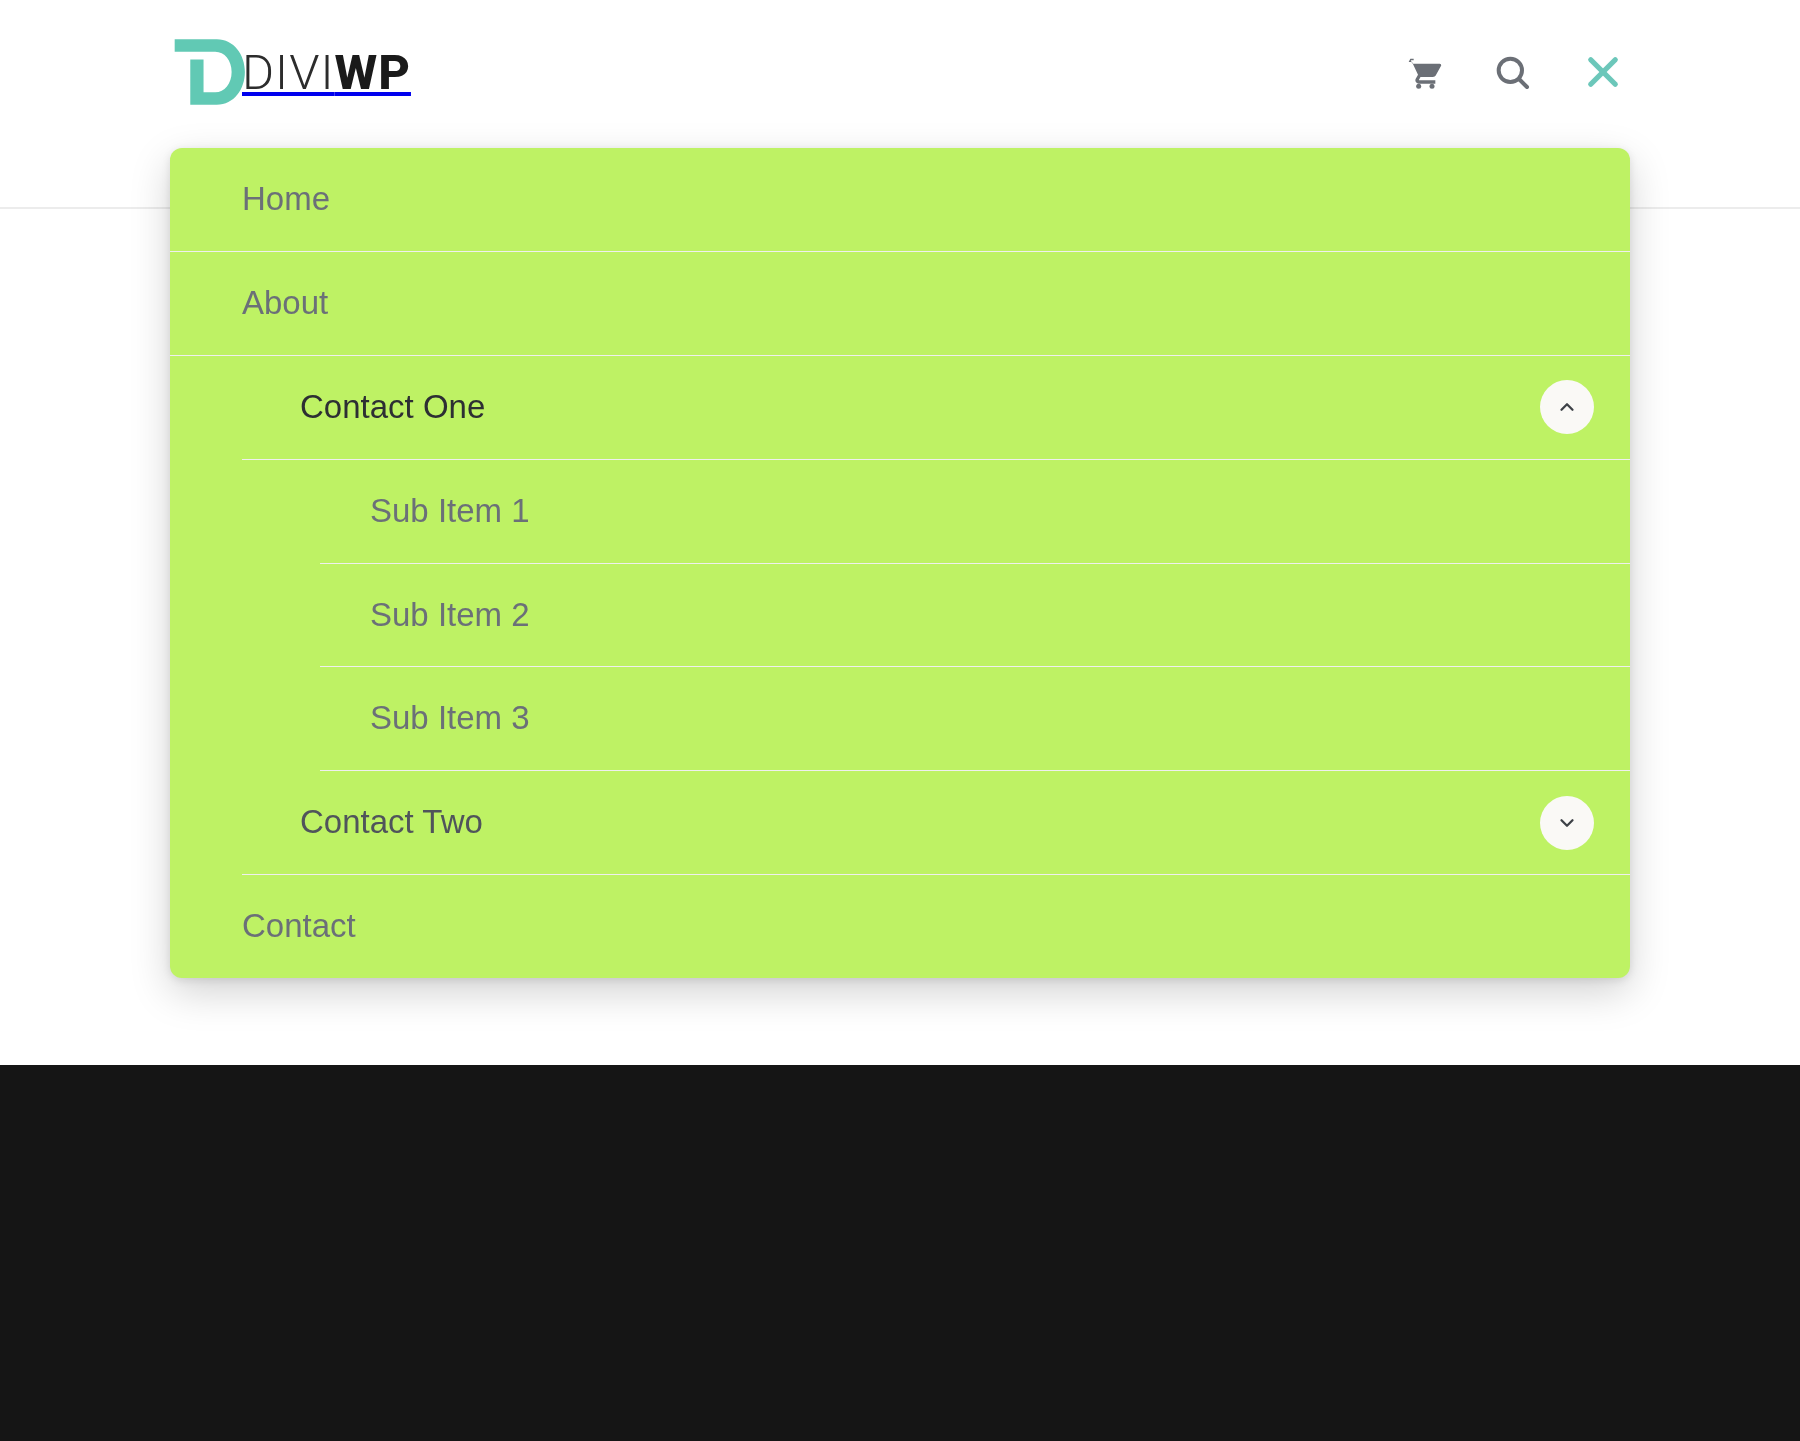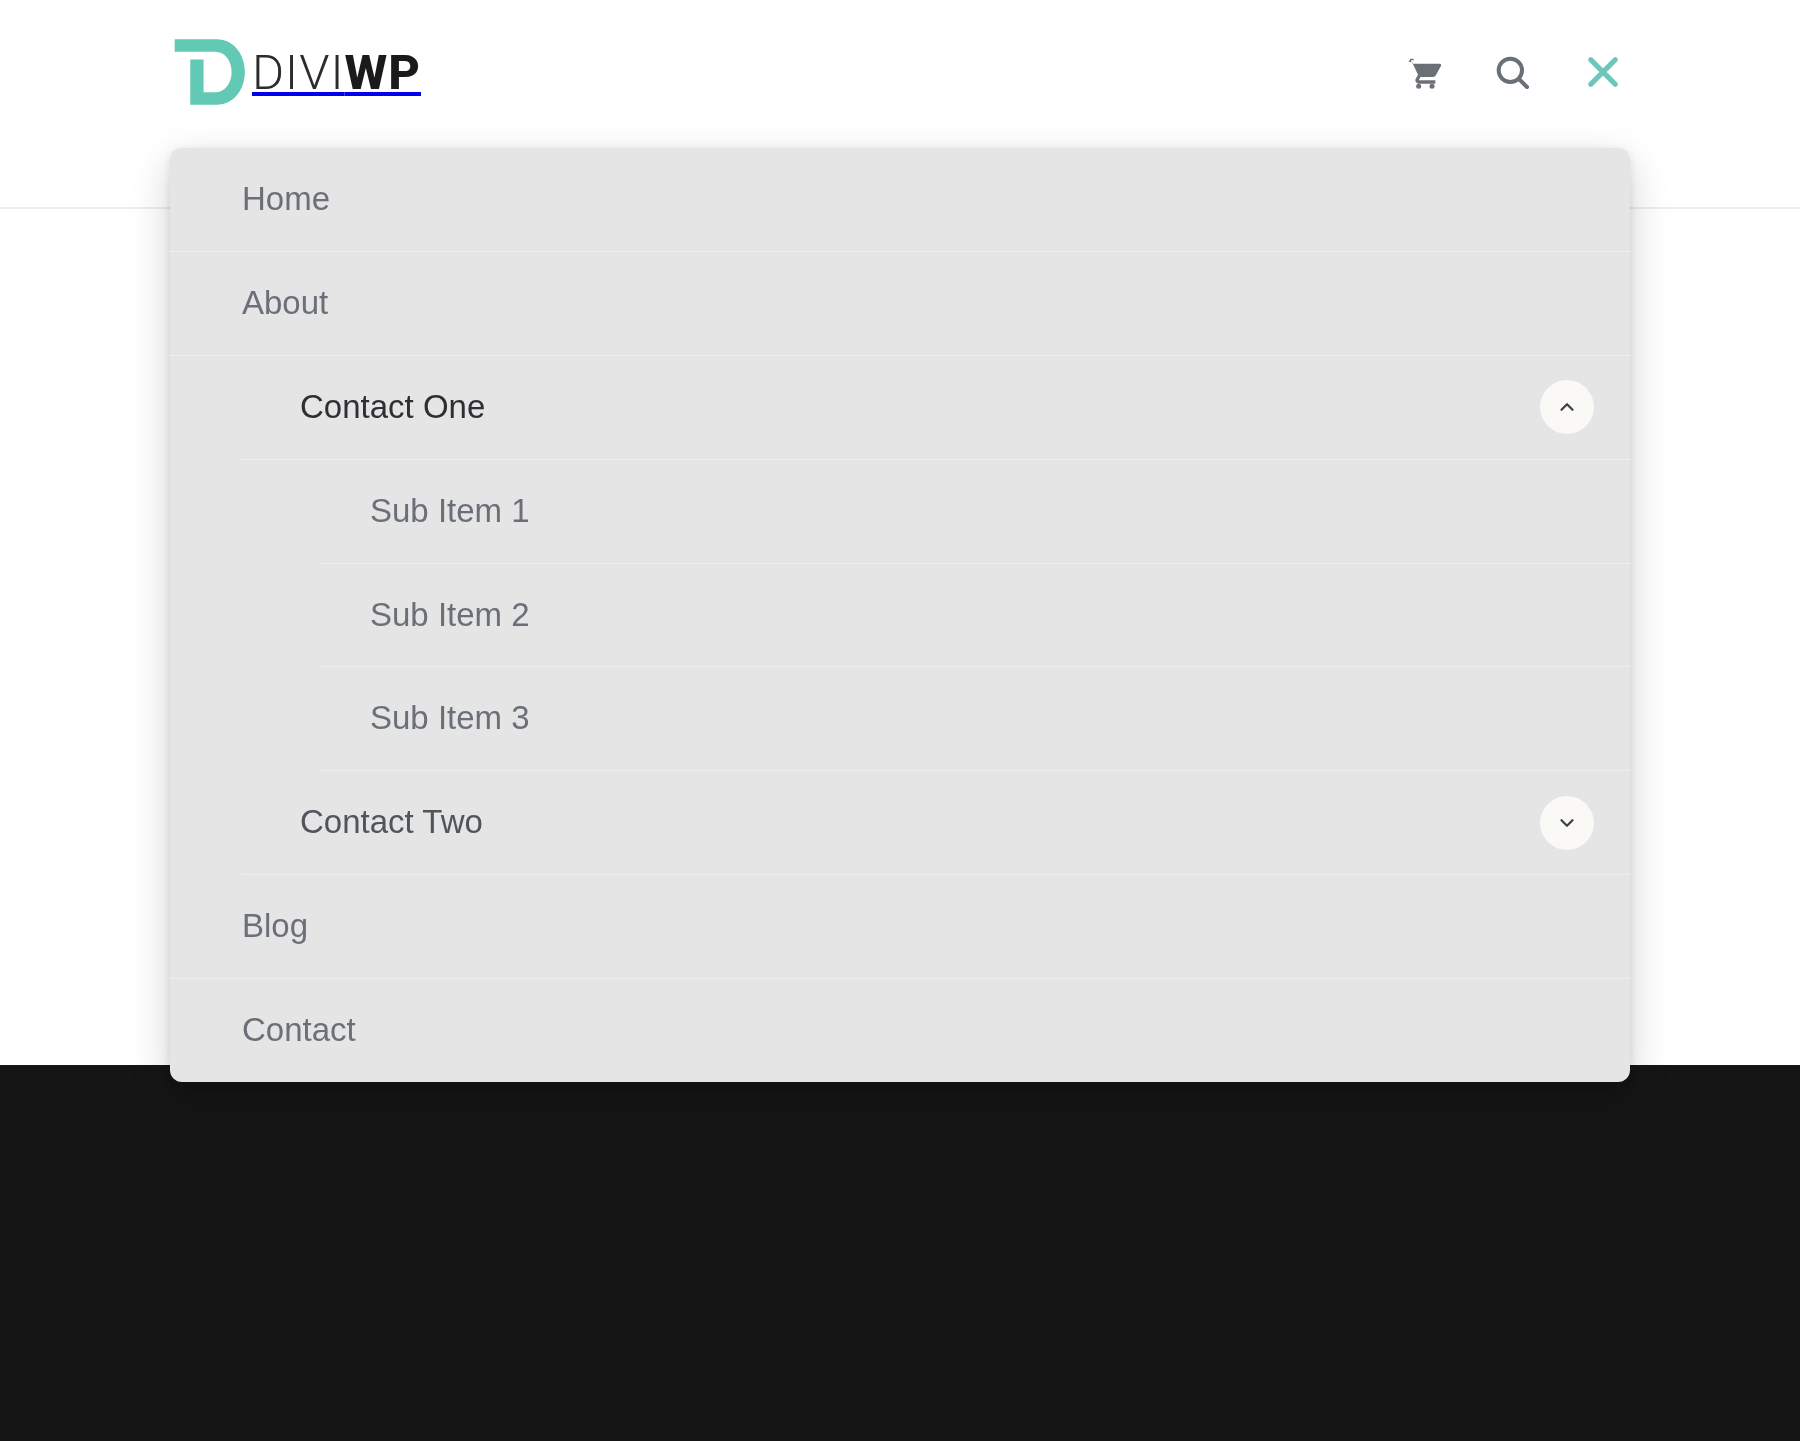--- a/index.html
+++ b/index.html
@@ -46,21 +46,20 @@
     top: 32px;
     height: 80px;
     display: flex;
     align-items: center;
     justify-content: space-between;
   }
 
   .logo {
     display: flex;
     align-items: center;
-    gap: 10px;
   }
   .logo-mark {
     width: 78px;
     height: 78px;
     color: #61c9b4;
   }
   .logo-text {
     font-size: 49px;
     font-weight: 400;
     letter-spacing: 1px;
@@ -87,21 +86,21 @@
   }
   .icon-btn.close { color: #6cc7ba; }
   .icon-btn svg { display: block; }
 
   
   .menu-panel {
     position: absolute;
     left: 170px;
     right: 170px;
     top: 148px;
-    background: #e5e5e5;
+    background: #bef264;
     border-radius: 12px;
     box-shadow: 0 14px 40px rgba(0,0,0,0.18), 0 2px 8px rgba(0,0,0,0.10);
     overflow: hidden;
   }
 
   .menu-list { list-style: none; }
 
   .menu-row {
     display: flex;
     align-items: center;
@@ -236,23 +235,20 @@
         <button class="toggle-btn" aria-expanded="false">
           <span>
             <svg width="22" height="22" viewBox="0 0 24 24" fill="none" stroke="currentColor" stroke-width="2.5" stroke-linecap="round" stroke-linejoin="round">
                 <polyline points="6 9 12 15 18 9"></polyline>
               </svg>
           </span>
         </button>
       </li>
 
 
-      <li class="menu-row">
-        <button class="menu-link lvl0">Blog</button>
-      </li>
 
       <li class="menu-row">
         <button class="menu-link lvl0">Contact</button>
       </li>
 
     </ul>
   </nav>
 </div>
 
 </body></html>

